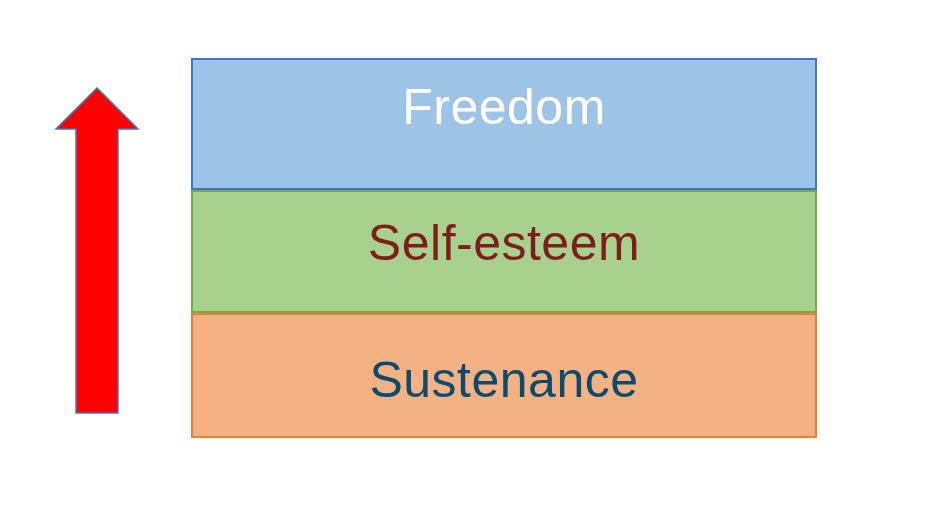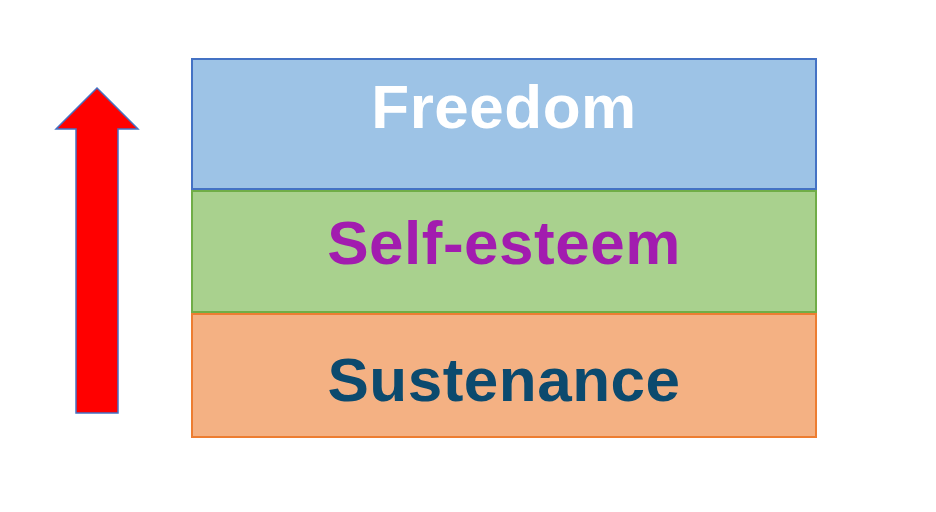--- a/index.html
+++ b/index.html
@@ -36,23 +36,23 @@
     border-style: solid;
     border-width: 2px;
     display: flex;
     align-items: center;
     justify-content: center;
   }
   .level-0 { height: 132px; }
   .level-1 { height: 123px; }
   .level-2 { height: 125px; }
   .level-label {
-    font-size: 62px;
+    font-size: 50px;
     line-height: 1;
-    font-weight: 700;
+    font-weight: 400;
     letter-spacing: 0.5px;
     white-space: nowrap;
   }
   .level-0 .level-label { transform: translateY(-17px); }
   .level-1 .level-label { transform: translateY(-9px); }
   .level-2 .level-label { transform: translateY(4px); }
 </style>
 </head>
 <body>
 
@@ -62,21 +62,21 @@
     <polygon points="97,88 138,129 118,129 118,413 76,413 76,129 56,129" stroke-width="1.5" stroke-linejoin="miter" style="fill: rgb(255, 0, 0); stroke: rgb(68, 114, 196);"></polygon>
   </svg>
 
   <div class="stack">
 
     <div class="level level-0" style="background-color: rgb(157, 195, 230); border-color: rgb(68, 114, 196);">
       <span class="level-label" style="color: rgb(255, 255, 255);">Freedom</span>
     </div>
 
     <div class="level level-1" style="background-color: rgb(169, 209, 142); border-color: rgb(112, 173, 71);">
-      <span class="level-label" style="color: #a21caf;">Self-esteem</span>
+      <span class="level-label" style="color: #7f1d1d;">Self-esteem</span>
     </div>
 
     <div class="level level-2" style="background-color: rgb(244, 177, 131); border-color: rgb(237, 125, 49);">
       <span class="level-label" style="color: #0c4a6e;">Sustenance</span>
     </div>
 
   </div>
 </div>
 
 </body></html>

